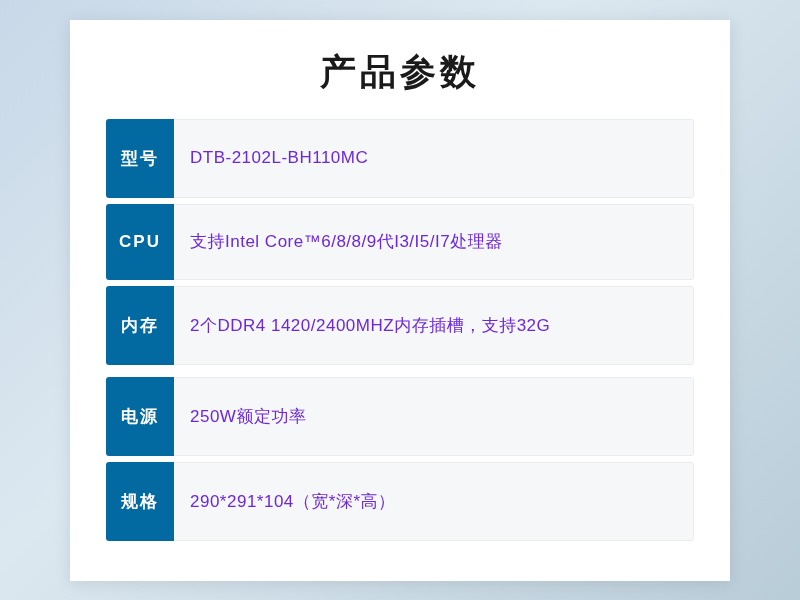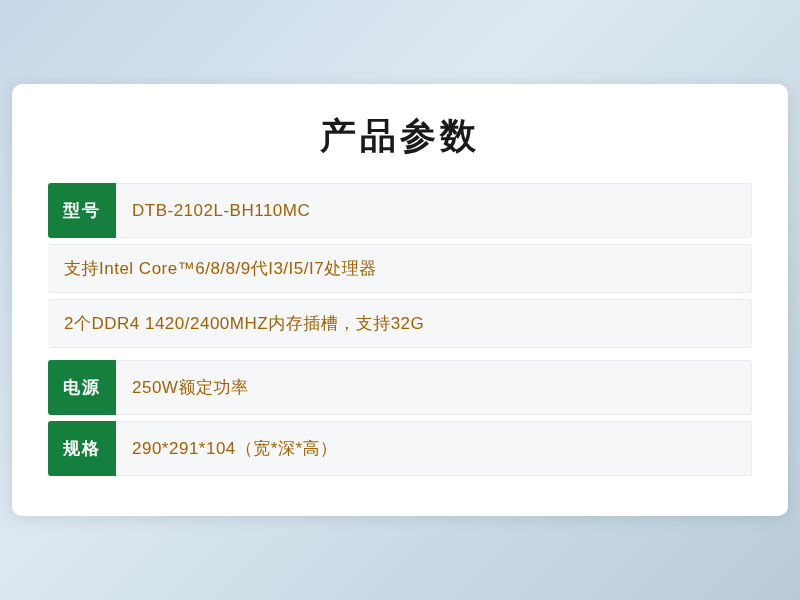--- a/index.html
+++ b/index.html
@@ -9,22 +9,22 @@
       height: 600px;
       background: linear-gradient(135deg, #c8d8e8 0%, #dce8f0 40%, #b8ccd8 100%);
       display: flex;
       align-items: center;
       justify-content: center;
       font-family: "Microsoft YaHei", "PingFang SC", "SimHei", sans-serif;
     }
 
     .card {
       background: #ffffff;
-      border-radius: 10px;
-      width: 776px;
+      border-radius: 0;
+      width: 660px;
       padding: 28px 36px 28px 36px;
       box-shadow: 0 2px 16px rgba(0,0,0,0.10);
     }
 
     .page-title {
       text-align: center;
       font-size: 36px;
       font-weight: 900;
       color: #1a1a1a;
       letter-spacing: 4px;
@@ -39,37 +39,37 @@
       border-radius: 3px;
       overflow: hidden;
     }
 
     .row:last-child {
       margin-bottom: 12px;
       justify-content: center;
     }
 
     .label-cell {
-      background: #15803d;
+      background: #0369a1;
       color: #ffffff;
       font-size: 17px;
       font-weight: 700;
       min-width: 68px;
       width: 68px;
       display: flex;
       align-items: center;
       justify-content: center;
-      padding: 16px 6px;
+      padding: 28px 6px;
       letter-spacing: 2px;
       flex-shrink: 0;
     }
 
     .value-cell {
       background: #f5f7f9;
-      color: #a16207;
+      color: #6d28d9;
       font-size: 17px;
       padding: 12px 16px;
       display: flex;
       align-items: center;
       flex: 1;
       letter-spacing: 0.5px;
       border-top: 1px solid #e8ecef;
       border-bottom: 1px solid #e8ecef;
       border-right: 1px solid #e8ecef;
     }
@@ -80,23 +80,25 @@
 <div class="card">
   <div class="page-title">产品参数</div>
 
   <div id="spec-table">
 
   <div class="row">
         <div class="label-cell">型号</div>
         <div class="value-cell">DTB-2102L-BH110MC</div>
       </div>
       <div class="row">
+        <div class="label-cell">CPU</div>
         <div class="value-cell">支持Intel Core™6/8/8/9代I3/I5/I7处理器</div>
       </div>
       <div class="row">
+        <div class="label-cell">内存</div>
         <div class="value-cell">2个DDR4 1420/2400MHZ内存插槽，支持32G</div>
       </div>
       <div class="row">
       </div>
       <div class="row">
         <div class="label-cell">电源</div>
         <div class="value-cell">250W额定功率</div>
       </div>
       <div class="row">
         <div class="label-cell">规格</div>

